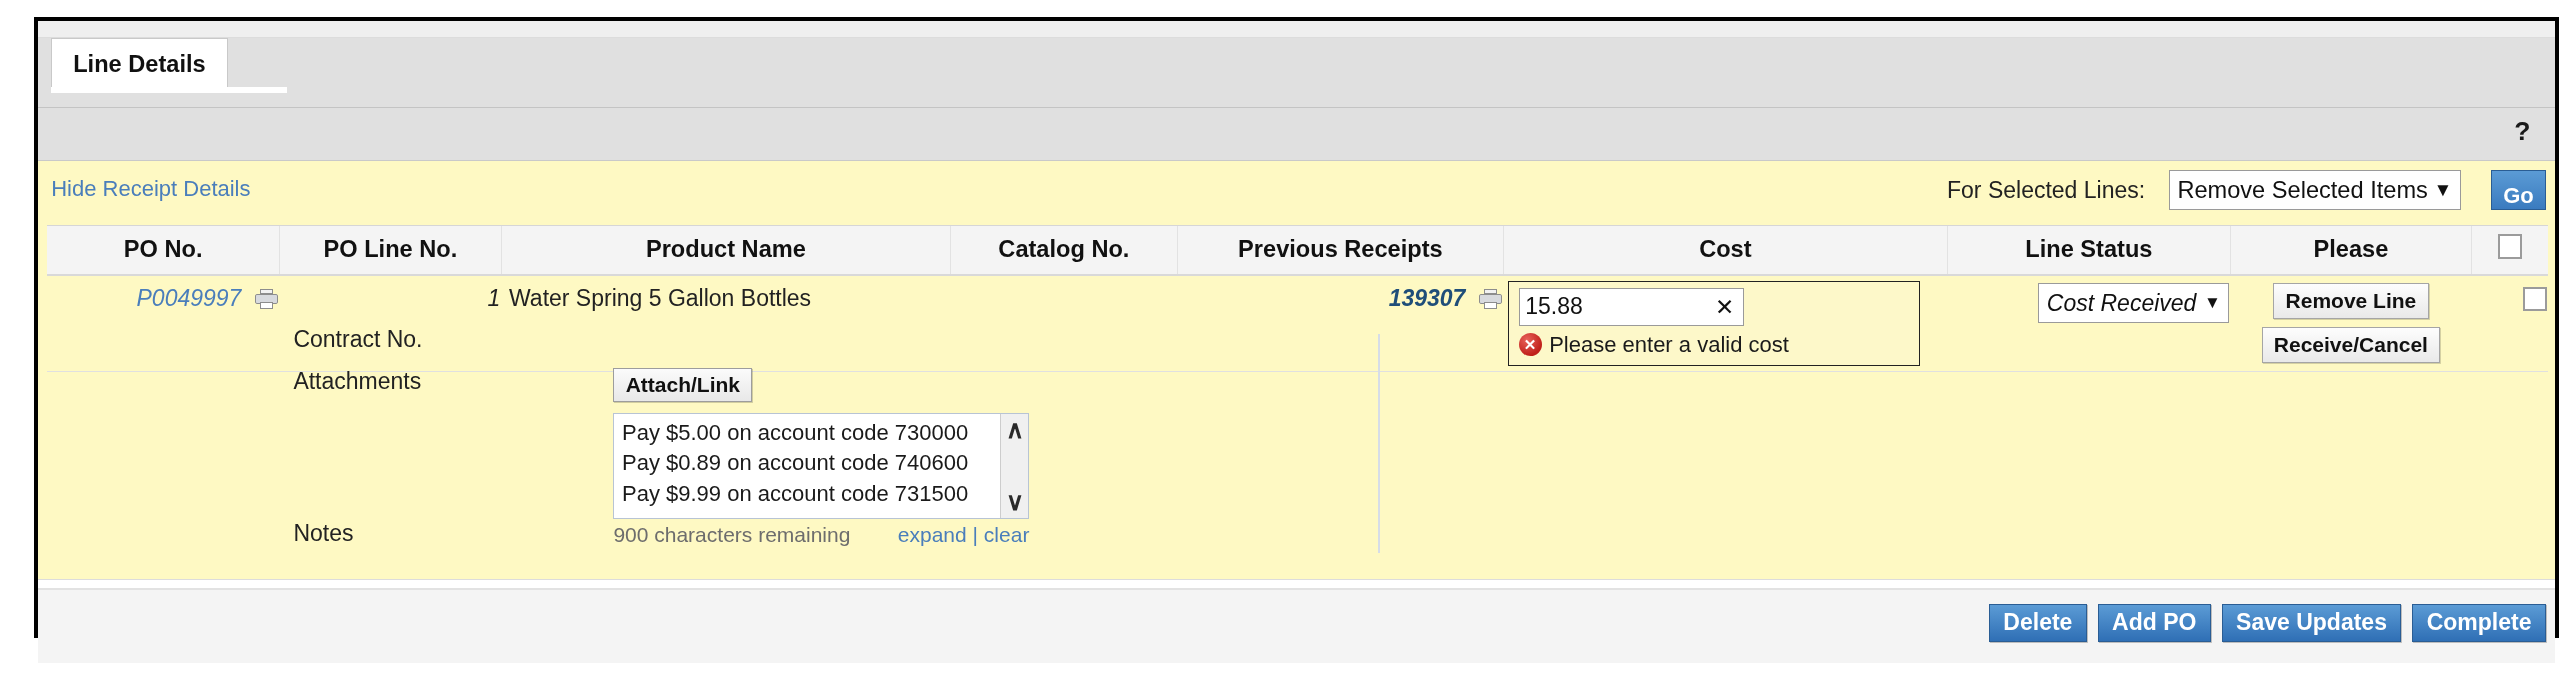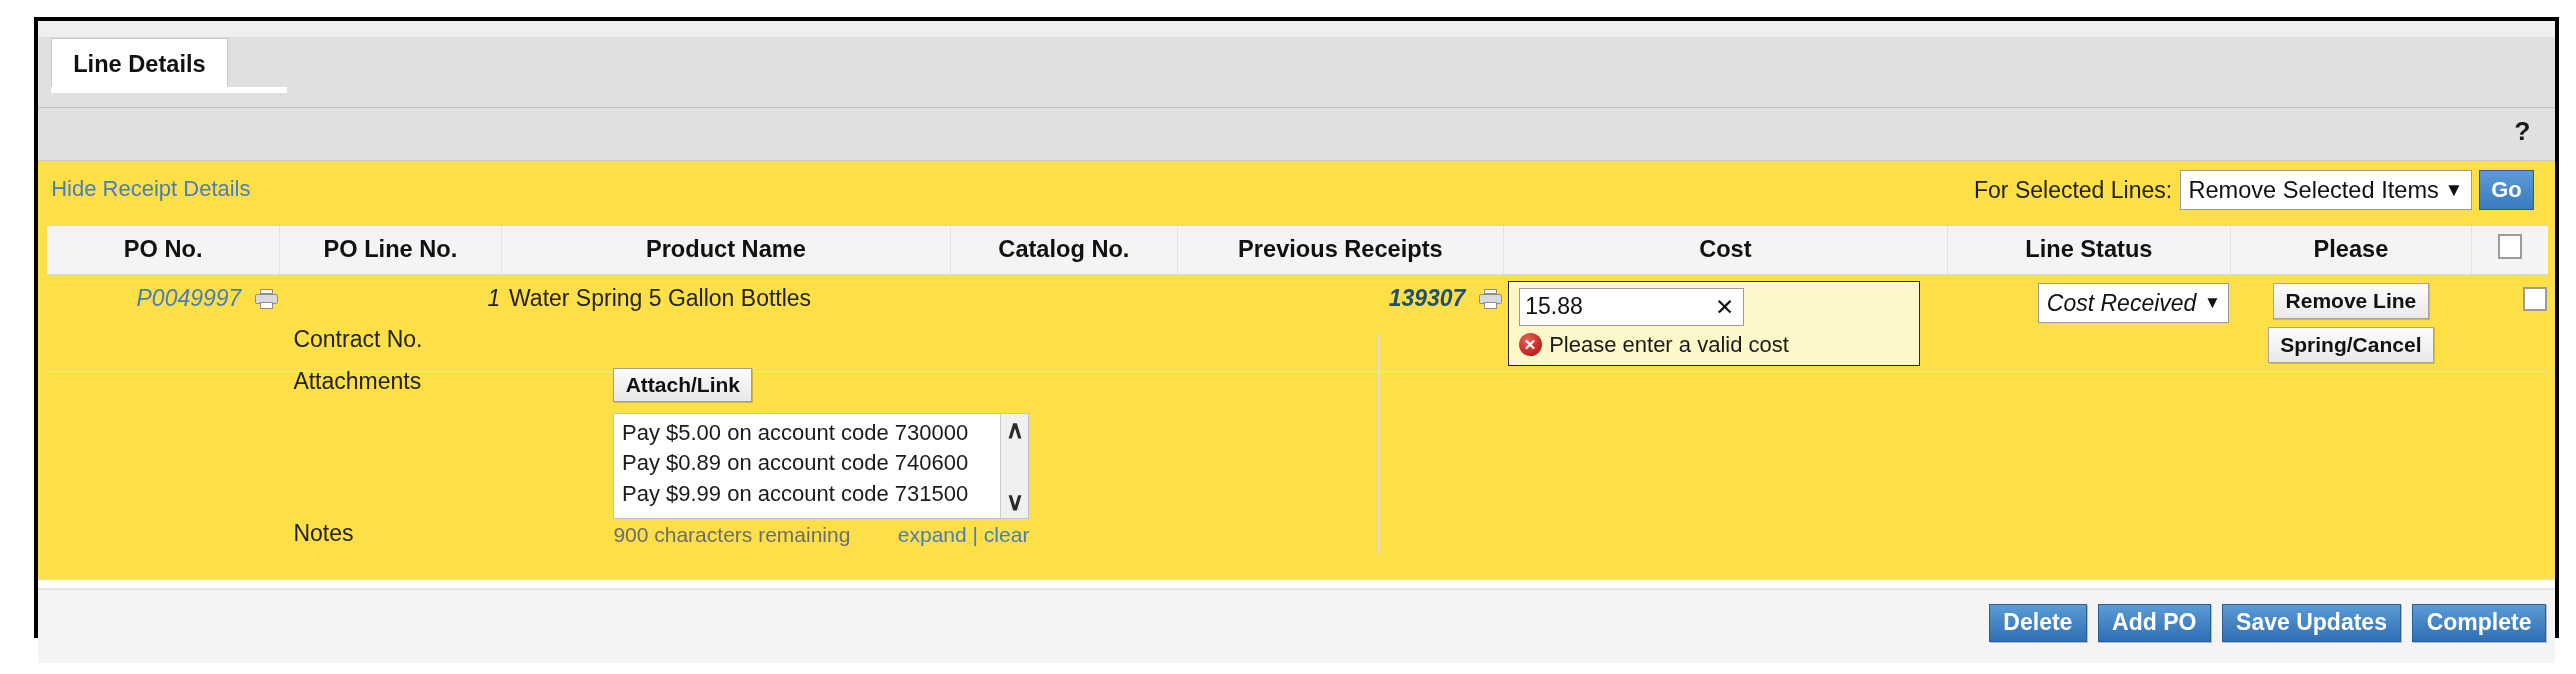--- a/index.html
+++ b/index.html
@@ -62,60 +62,60 @@
   }
   .help-q {
     position:absolute; right: 24.6px; top: 7.6px;
     font-size: 26.5px; font-weight: bold; color:#1a1a1a;
     cursor: pointer;
   }
 
   
   .body-area {
     position: relative;
-    background: #fde047;
+    background: #fef9c3;
     height: 419px;
     border-bottom: 0.9px solid #dcdcdc;
     padding-left: 44px;
   }
 
   .hide-receipt {
     position:absolute; left:13.2px; top:15px;
     font-size: 22px; color:#4a7ebb; cursor:pointer;
   }
 
   .for-selected-wrap {
-    position:absolute; right: 21px; top: 9.4px;
-    display:flex; align-items:center; gap:0;
+    position:absolute; right: 9px; top: 9.4px;
+    display:flex; align-items:center; gap:16px;
   }
   .for-selected-label {
     font-size: 23px; color:#222; margin-right: 7.6px;
   }
   .sel-dropdown {
     position: relative;
     height: 40px;
     border: 1.9px solid #9a9a9a;
     background: #ffffff;
     display:flex; align-items:center;
     padding: 0 32px 0 7.6px;
     font-size: 23.6px; color:#111;
     cursor:pointer;
   }
   .sel-dropdown .caret {
     position:absolute; right:7.6px; top:50%; transform:translateY(-50%);
     font-size: 19px; font-weight:bold; color:#111;
   }
   .go-btn {
-    margin-left: 7px;
+    margin-left: 14px;
     height: 40px; min-width: 49px;
     padding: 0 11.3px;
     background: linear-gradient(to bottom,#5b9bd5 0%,#3a7bbf 100%);
     border: 0.9px solid #2a5d94;
     color:#fff; font-size:22px; font-weight:bold;
-    display:flex; align-items:center; justify-content:center;
+    display:flex; align-items:flex-end; justify-content:center;
     cursor:pointer;
   }
 
   
   table.lines {
     position:absolute;
     left: 9.4px; top: 64px;
     width: 2500px;
     border-collapse: collapse;
     table-layout: fixed;
@@ -409,21 +409,21 @@
               </div>
             </td>
             <td class="cell-center" style="padding-top:7.6px;">
               <div class="status-select">
                 <span>Cost Received</span>
                 <span class="caret">▼</span>
               </div>
             </td>
             <td style="padding-top:7.6px;">
               <button class="act-btn">Remove Line</button>
-              <button class="act-btn">Spring/Cancel</button>
+              <button class="act-btn">Receive/Cancel</button>
             </td>
             <td class="cell-center" style="padding-top:11.3px;">
               <span class="cbx"></span>
             </td>
           </tr>
         </tbody>
       </table>
 
       <div class="detail-wrap">
         <div class="detail-divider"></div>

